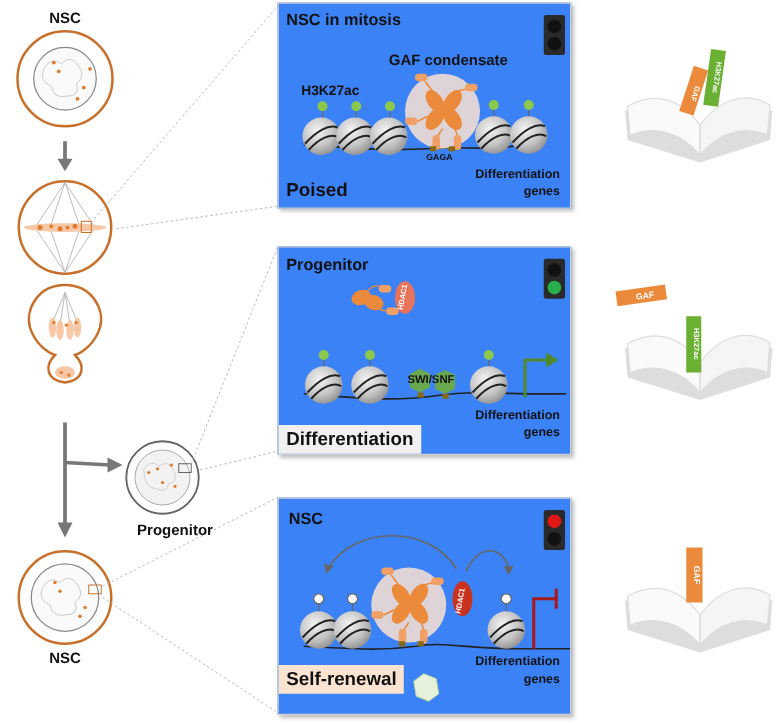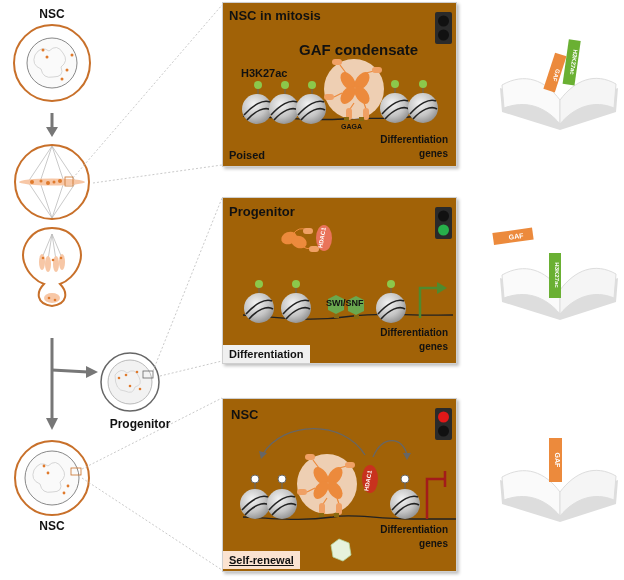--- a/index.html
+++ b/index.html
@@ -1,21 +1,21 @@
 <!DOCTYPE html>
 <html><head>
 <meta charset="utf-8">
 <style>
   html,body{margin:0;padding:0;background:#fff;}
   body{width:624px;height:580px;position:relative;overflow:hidden;font-family:"Liberation Sans",sans-serif;}
   svg{position:absolute;left:0;top:0;}
   .lbl{font-family:"Liberation Sans",sans-serif;font-weight:bold;fill:#111;}
-  .panel{position:absolute;background:#a16207;border:1px solid #cfcfcf;box-shadow:2px 2px 3px rgba(0,0,0,0.25);}
+  .panel{position:absolute;background:#3b82f6;border:1px solid #cfcfcf;box-shadow:2px 2px 3px rgba(0,0,0,0.25);}
   .ptitle{position:absolute;font-weight:bold;font-size:13px;color:#111;}
-  .pfoot{position:absolute;font-weight:bold;font-size:11px;color:#111;padding:3px 6px;}
+  .pfoot{position:absolute;font-weight:bold;font-size:15px;color:#111;padding:3px 6px;}
   .dgenes{position:absolute;font-weight:bold;font-size:10px;color:#111;text-align:right;line-height:14px;}
 </style>
 </head>
 <body>
 
 <svg width="624" height="580" viewBox="0 0 624 580">
   <defs>
     <radialGradient id="nuc" cx="40%" cy="35%" r="70%">
       <stop offset="0" stop-color="#f4f4f4"></stop>
       <stop offset="0.6" stop-color="#c4c4c4"></stop>
@@ -117,21 +117,21 @@
     <line x1="82" y1="478" x2="222" y2="570"></line>
   </g>
 
   <text class="lbl" x="52" y="18" font-size="12" text-anchor="middle">NSC</text>
   <text class="lbl" x="140" y="428" font-size="12" text-anchor="middle">Progenitor</text>
   <text class="lbl" x="52" y="530" font-size="12" text-anchor="middle">NSC</text>
 </svg>
 
 <div class="panel" style="left:222px;top:2px;width:233px;height:163px;">
   <div class="ptitle" style="left:6px;top:5px;">NSC in mitosis</div>
-  <div style="position:absolute;left:76px;top:38px;font-weight:bold;font-size:15px;color:#111;">GAF condensate</div>
+  <div style="position:absolute;left:88px;top:38px;font-weight:bold;font-size:12px;color:#111;">GAF condensate</div>
   <div style="position:absolute;left:18px;top:64px;font-weight:bold;font-size:11px;color:#111;">H3K27ac</div>
   <svg width="233" height="163" style="left:0;top:0;">
     <rect x="212" y="9" width="17" height="32" rx="2" fill="#2a2a2a"></rect>
     <circle cx="220.5" cy="18" r="5.5" fill="#111"></circle>
     <circle cx="220.5" cy="32" r="5.5" fill="#111"></circle>
     <path d="M20,113 C60,115 80,118 120,116 C150,114 170,118 200,112" stroke="#222" stroke-width="1.3" fill="none"></path>
     <g>
       <line x1="35" y1="85" x2="35" y2="92" stroke="#666"></line>
         <circle cx="35" cy="82" r="4" fill="#8cc84b"></circle>
       <line x1="62" y1="85" x2="62" y2="92" stroke="#666"></line>
@@ -248,21 +248,21 @@
     <g>
       <path d="M204,120 L204,80 L222,80" stroke="#a31b1b" stroke-width="2.5" fill="none"></path>
       <line x1="222" y1="72" x2="222" y2="88" stroke="#a31b1b" stroke-width="2.5"></line>
     </g>
     <polygon points="116,140 126,144 128,156 120,162 110,158 108,146" fill="#e6f2dc" stroke="#b7d89e" stroke-width="0.8"></polygon>
   </svg>
   <div class="dgenes" style="right:8px;top:124px;">
     <div>Differentiation</div>
     <div>genes</div>
   </div>
-  <div class="pfoot" style="left:0;bottom:2px;background:#fbe3d1;text-decoration:underline;">Self-renewal</div>
+  <div class="pfoot" style="left:0;bottom:16px;background:#fbe3d1;">Self-renewal</div>
 </div>
 
 <svg width="624" height="580" style="pointer-events:none;">
   <g>
     <path d="M500,88 L560,108 L618,88 L616,112 L560,130 L502,112 Z" fill="#ddd"></path>
     <path d="M502,85 C525,72 545,80 560,100 L560,124 C545,106 525,100 504,108 Z" fill="#fafafa" stroke="#ddd"></path>
     <path d="M560,100 C575,80 595,72 616,84 L614,108 C595,100 575,106 560,124 Z" fill="#f5f5f5" stroke="#ddd"></path>
     <g transform="rotate(18 560 70)">
       <rect x="550" y="55" width="12" height="38" fill="#ec8a3c"></rect>
       <text x="556" y="76" font-size="6" fill="#fff" font-weight="bold" text-anchor="middle" transform="rotate(90 556 76)">GAF</text>

